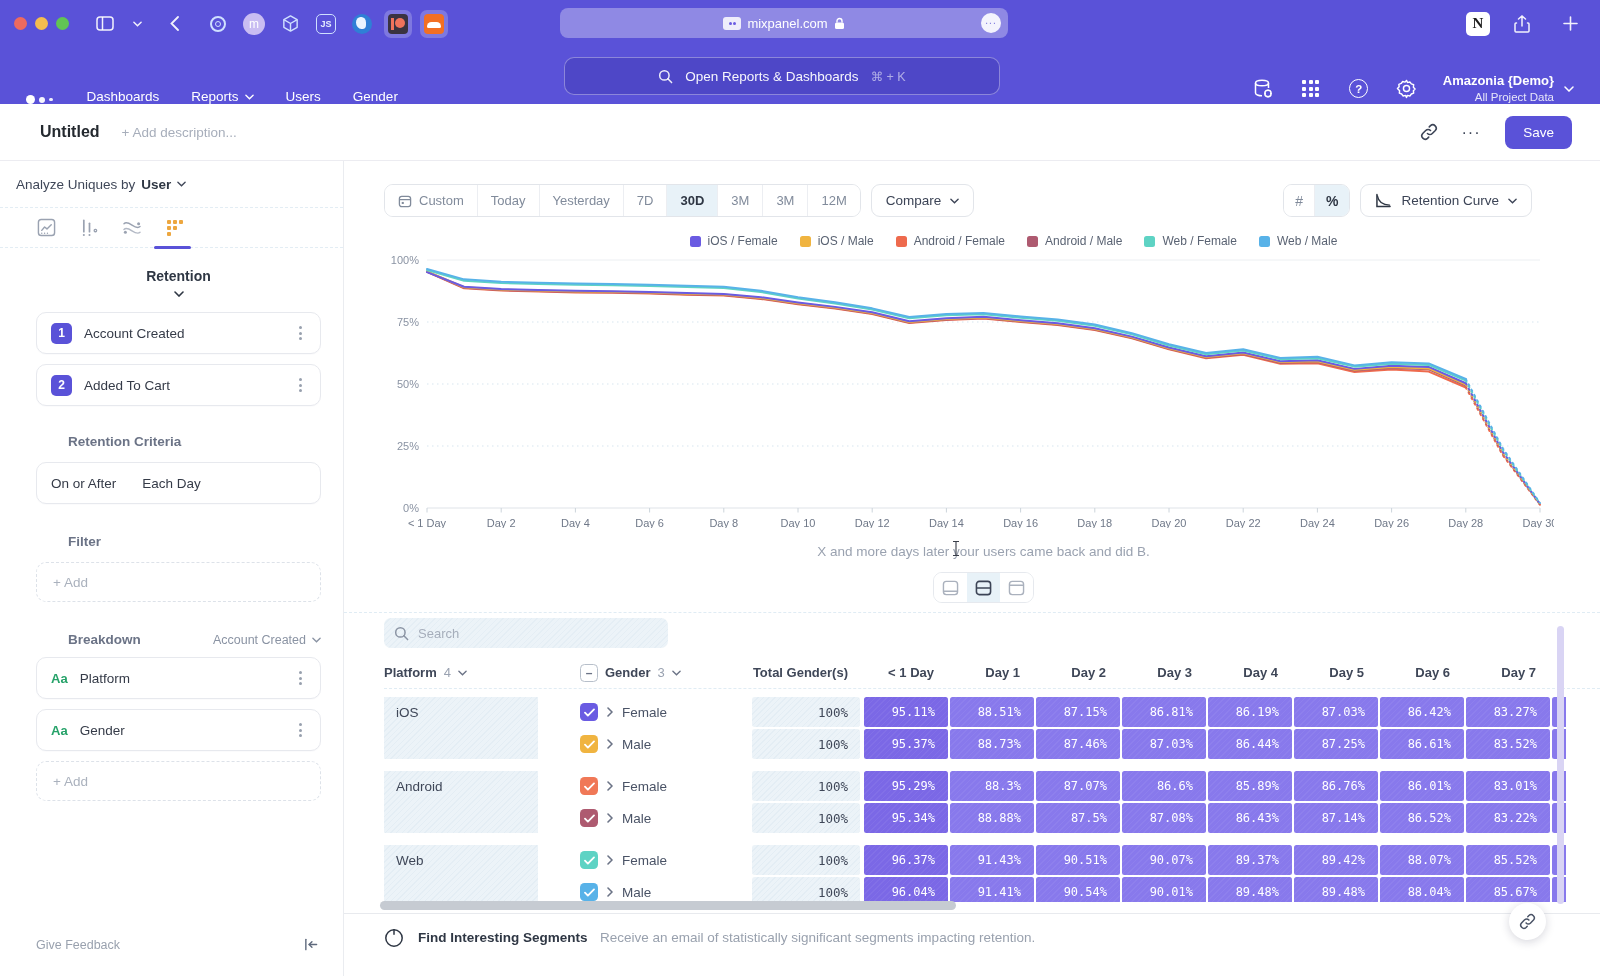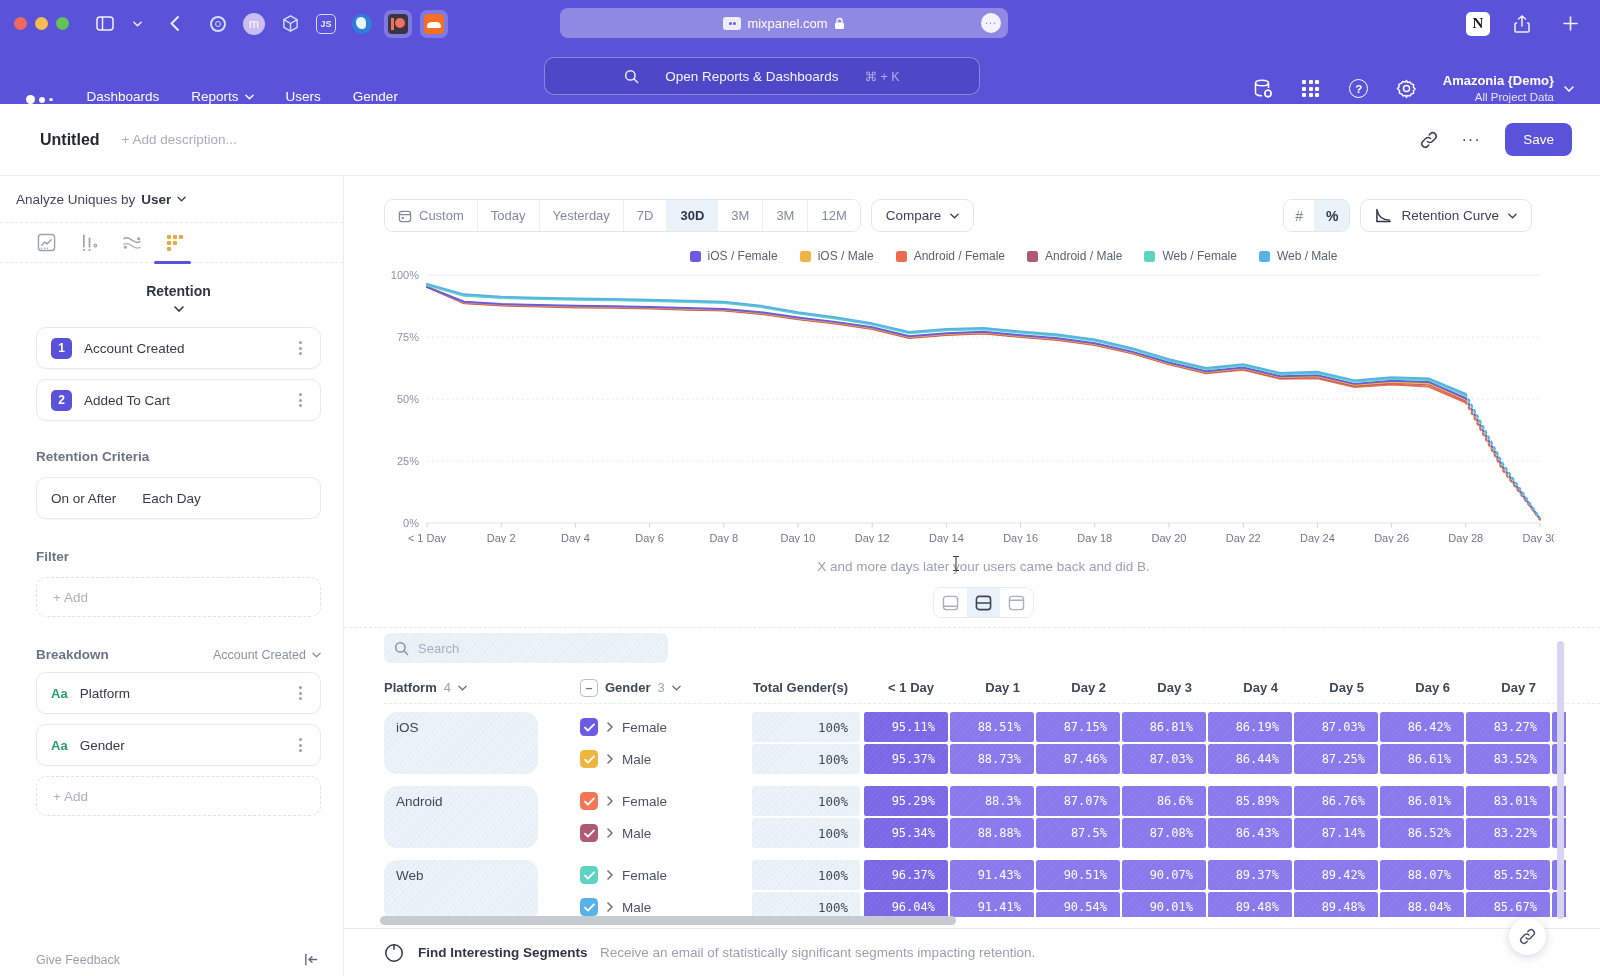--- a/index.html
+++ b/index.html
@@ -43,36 +43,36 @@
     font-family: "Liberation Serif", serif; font-weight: bold; font-size: 15px; display: flex; align-items: center; justify-content: center; }
 
   
   .mp-nav { height: 57px; background: #5a52d8; display: flex; align-items: flex-end; padding: 0 26px; position: relative; color: #fff; }
   .logo-dots { display: flex; align-items: center; gap: 4px; margin-right: 34px; }
   .logo-dots i { background: #fff; border-radius: 50%; display: block; }
   .logo-dots i:nth-child(1){ width: 9px; height: 9px; }
   .logo-dots i:nth-child(2){ width: 6px; height: 6px; opacity:.95;}
   .logo-dots i:nth-child(3){ width: 3.5px; height: 3.5px; opacity:.9;}
   .nav-item { font-size: 13.5px; margin-right: 32px; display: flex; align-items: center; gap: 6px; cursor: default; }
-  .mp-search { position: absolute; left: 544px; top: 10px; width: 436px; height: 38px; border-radius: 10px;
+  .mp-search { position: absolute; left: 564px; top: 10px; width: 436px; height: 38px; border-radius: 10px;
     background: rgba(30,20,120,.18); border: 1px solid rgba(255,255,255,.35); display: flex; align-items: center;
-    justify-content: center; gap: 26px; font-size: 13.5px; color: rgba(255,255,255,.95); }
+    justify-content: center; gap: 12px; font-size: 13.5px; color: rgba(255,255,255,.95); }
   .mp-search .shortcut { color: rgba(255,255,255,.55); font-size: 12.5px; }
   .nav-right { margin-left: auto; display: flex; align-items: center; gap: 24px; }
   .nav-ic { color: #fff; display: flex; align-items: center; justify-content: center; width: 24px; height: 24px; }
   .grid9 { display: grid; grid-template-columns: repeat(3, 4px); grid-gap: 2.5px; }
   .grid9 i { width: 4px; height: 4px; border-radius: 1px; background: #fff; display: block; }
   .help-c { width: 19px; height: 19px; border: 1.6px solid #fff; border-radius: 50%; font-size: 11.5px;
     display: flex; align-items: center; justify-content: center; font-weight: bold;}
   .workspace { text-align: right; line-height: 1.25; display: flex; align-items: center; gap: 10px; }
   .workspace .nm { font-size: 13px; font-weight: bold; }
   .workspace .sub { font-size: 11.5px; opacity: .85; }
 
   
-  .report-header { height: 72px; background: #fff; border-bottom: 1px solid #ececf1; display: flex; align-items: center; padding: 0 28px 0 40px; }
+  .report-header { height: 57px; background: #fff; border-bottom: 1px solid #ececf1; display: flex; align-items: center; padding: 0 28px 0 40px; }
   .rh-title { font-size: 16px; font-weight: bold; color: #24292f; margin-right: 22px; }
   .rh-desc { font-size: 13.5px; color: #a7aebb; }
   .hdr-right { margin-left: auto; display: flex; align-items: center; gap: 24px; color: #3c4456; }
   .more-dots { font-size: 16px; letter-spacing: 2px; color: #3c4456; line-height: 0; padding-bottom: 7px;}
   .save-btn { background: #5a52d8; color: #fff; font-size: 13.5px; border: none; border-radius: 8px;
     padding: 9px 18px; font-family: inherit; }
 
   
   .content { display: flex; height: 815px; }
   .sidebar { width: 344px; border-right: 1px solid #eaecf0; position: relative; flex-shrink: 0; }
@@ -81,21 +81,21 @@
   
   .side-row1 { height: 47px; display: flex; align-items: center; padding: 0 24px 0 16px;
     border-bottom: 1px dashed #e3edf4; font-size: 13.5px; color: #3f4758; gap: 6px; }
   .side-row1 b { font-weight: bold; color: #2f3744; }
   .side-tabs { height: 40px; display: flex; align-items: center; gap: 23px; padding: 0 36px;
     border-bottom: 1px dashed #e3edf4; position: relative; color: #9aa2b1; }
   .tab-ic { width: 20px; height: 20px; display: flex; align-items: center; justify-content: center; }
   .active-underline { position: absolute; left: 154px; bottom: -2px; width: 37px; height: 3.5px; background: #5a52d8; border-radius: 2px; }
   .side-pad { padding: 0 22px 0 36px; }
   .sec-head { font-size: 14px; color: #2f3744; font-weight: bold; display: flex; align-items: center; gap: 7px; flex-direction: column; }
-  .sec-sub { font-size: 13.5px; color: #6b7386; font-weight: bold; }
+  .sec-sub { font-size: 13.5px; color: #6b7386; font-weight: bold; margin-left: 32px; }
   .card { height: 42px; border: 1px solid #e7e9ee; border-radius: 10px; background: #fff; display: flex;
     align-items: center; padding: 0 14px; gap: 12px; font-size: 13.5px; color: #353b48; box-shadow: 0 1px 1px rgba(40,40,80,.02); }
   .badge { width: 21px; height: 21px; border-radius: 5px; background: #5a52d8; color: #fff; font-size: 12px;
     display: flex; align-items: center; justify-content: center; font-weight: bold; }
   .kebab { margin-left: auto; display: flex; flex-direction: column; gap: 2.5px; padding: 4px; }
   .kebab i { width: 3px; height: 3px; border-radius: 50%; background: #98a0ae; display: block; }
   .dashed-card { height: 40px; border: 1.5px dashed #dde2e9; border-radius: 10px; display: flex; align-items: center;
     padding: 0 16px; color: #aab1bd; font-size: 13.5px; }
   .aa { color: #26a269; font-size: 13px; font-weight: bold; }
   .bd-row { display: flex; align-items: center; justify-content: space-between; }
@@ -136,21 +136,21 @@
   .search-box input::placeholder { color: #a6aebb; }
   .t-grid { display: grid; grid-template-columns: 168px 200px 112px repeat(8, 86px) 14px; }
   .t-header { margin: 9px 0 0 40px; height: 32px; align-items: center; border-bottom: 1px dashed #e0ecf4; }
   .th-cell { font-size: 13px; color: #3f4758; font-weight: bold; display: flex; align-items: center; gap: 7px; }
   .th-cell .cnt { color: #9aa2b1; font-weight: normal; }
   .th-right { justify-content: flex-end; padding-right: 16px; }
   .tbody { margin: 8px 0 0 40px; height: 205px; overflow: hidden; }
   .group { margin-bottom: 12px; grid-auto-rows: 30px; grid-row-gap: 2px; grid-column-gap: 0; }
   .hatch { background-color: #ecf3f8;
     background-image: repeating-linear-gradient(135deg, rgba(130,170,200,.08) 0 1px, transparent 1px 4px); }
-  .cell-platform { grid-row: 1 / span 2; border-radius: 13px; margin-right: 14px; padding: 8px 12px; font-size: 13.5px; color: #3f4758; }
+  .cell-platform { grid-row: 1 / span 2; border-radius: 1px; margin-right: 14px; padding: 8px 12px; font-size: 13.5px; color: #3f4758; }
   .cell-gender { display: flex; align-items: center; gap: 9px; padding-left: 28px; font-size: 13.5px; color: #4a5366; }
   .cbox { width: 18px; height: 18px; border-radius: 4.5px; display: flex; align-items: center; justify-content: center; flex-shrink: 0; }
   .chev-r { color: #6b7386; display: flex; }
   .cell-total { border-radius: 3px; margin-right: 4px; font-size: 12.5px; color: #3f4758; display: flex;
     align-items: center; justify-content: flex-end; padding-right: 12px; font-family: "DejaVu Sans Mono", monospace; }
   .cell-val { border-radius: 2.5px; margin-right: 2px; color: #fff; font-family: "DejaVu Sans Mono", monospace;
     font-size: 12px; display: flex; align-items: center; justify-content: flex-end; padding-right: 13px;
     background-image: repeating-linear-gradient(135deg, rgba(255,255,255,.05) 0 1px, transparent 1px 4px); }
   .cell-val.first { background-color: #7b68e6; }
   .cell-val { background-color: #8879ec; }

